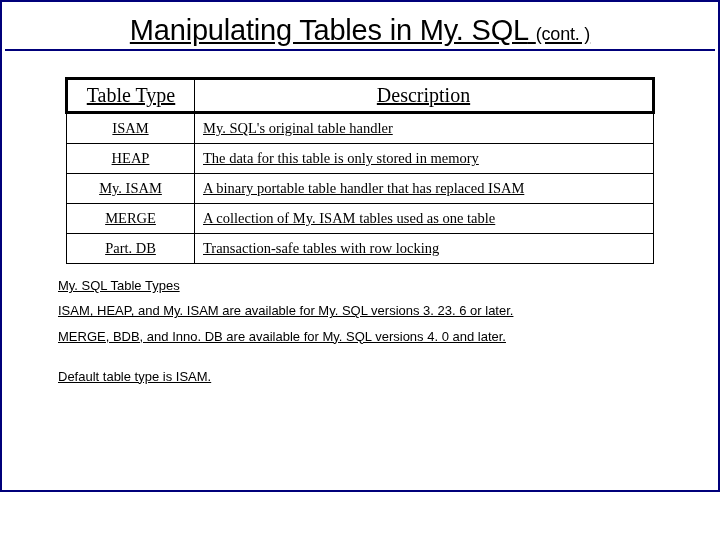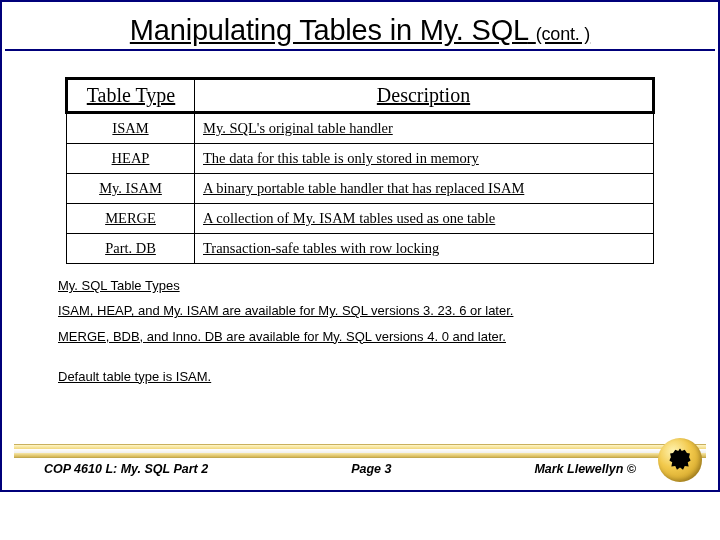--- a/index.html
+++ b/index.html
@@ -182,27 +182,14 @@
     </tbody>
   </table>
 
   <div class="notes">
     <p>My. SQL Table Types</p>
     <p>ISAM, HEAP, and My. ISAM are available for My. SQL versions 3. 23. 6 or later.</p>
     <p>MERGE, BDB, and Inno. DB are available for My. SQL versions 4. 0 and later.</p>
     <p class="gap">Default table type is ISAM.</p>
   </div>
 
-  <div class="footer">
-    <div class="footer-bar">
-      <div class="line-top"></div>
-      <div class="line-mid"></div>
-      <div class="line-bot"></div>
-    </div>
-    <div class="footer-text">
-      <span>COP 4610 L: My. SQL Part 2</span>
-      <span>Page 3</span>
-      <span>Mark Llewellyn ©</span>
-    </div>
-    <div class="logo"></div>
-  </div>
 
 </div>
 
 </body></html>

